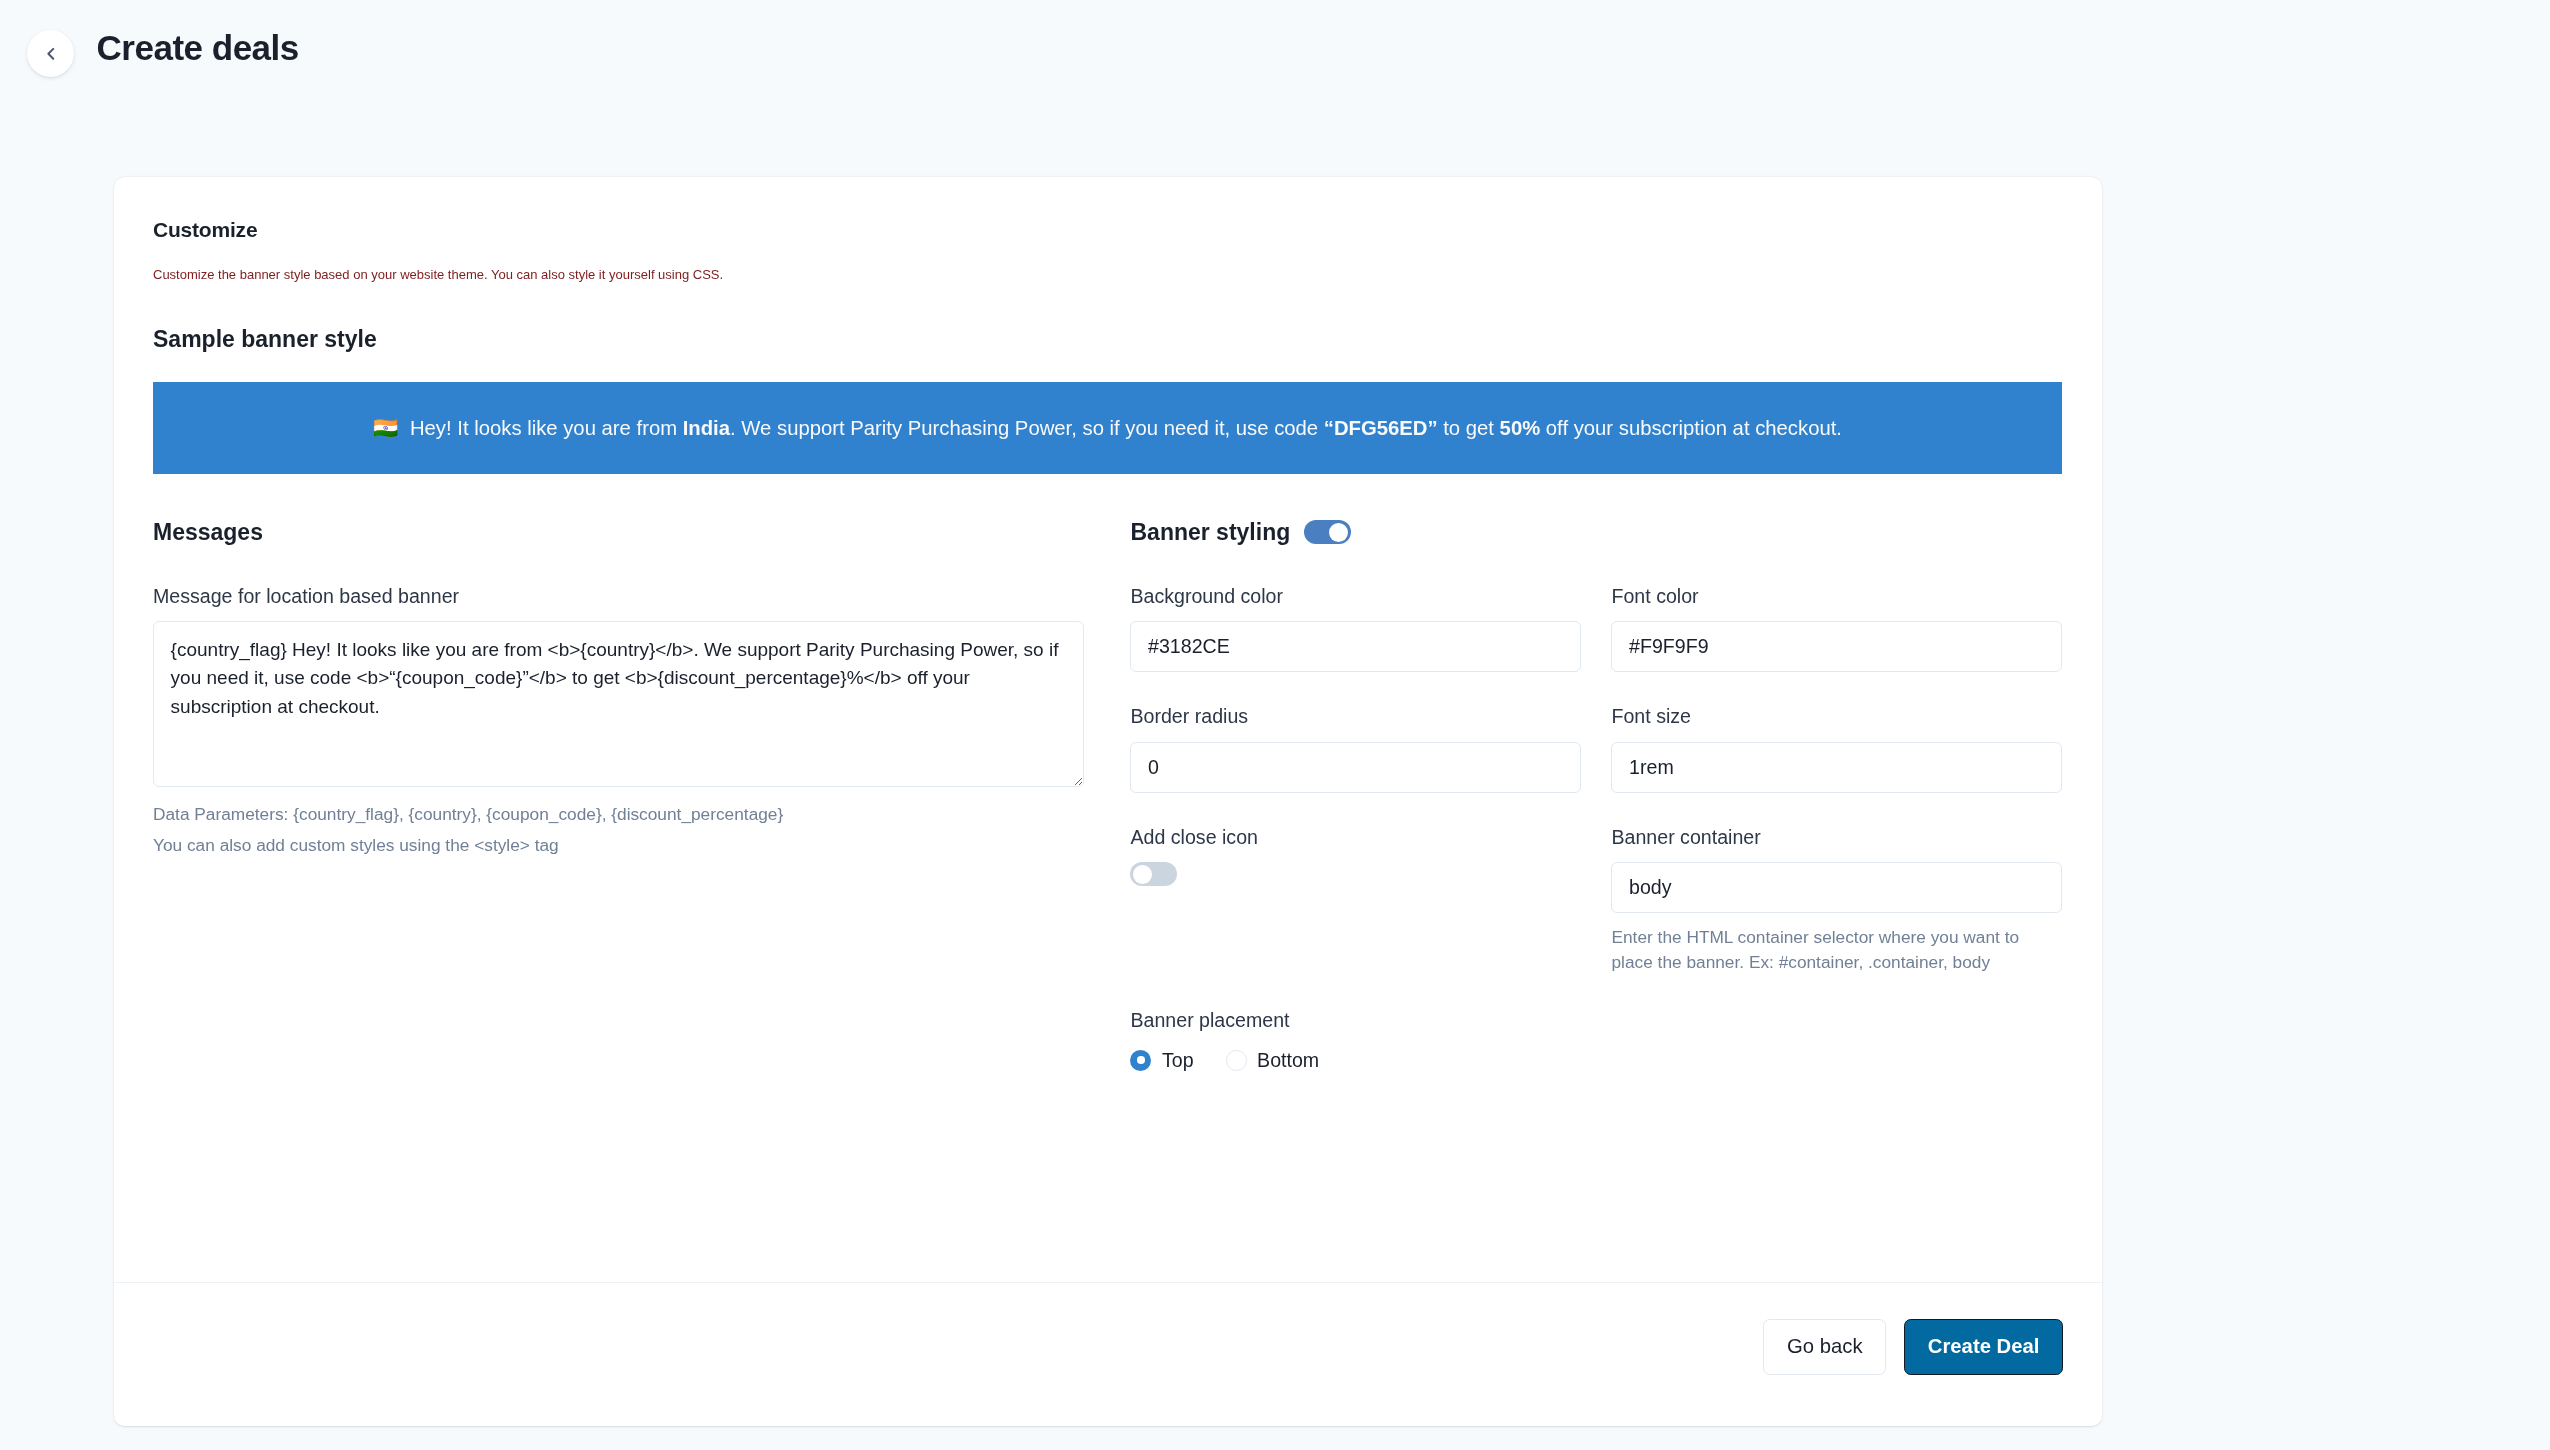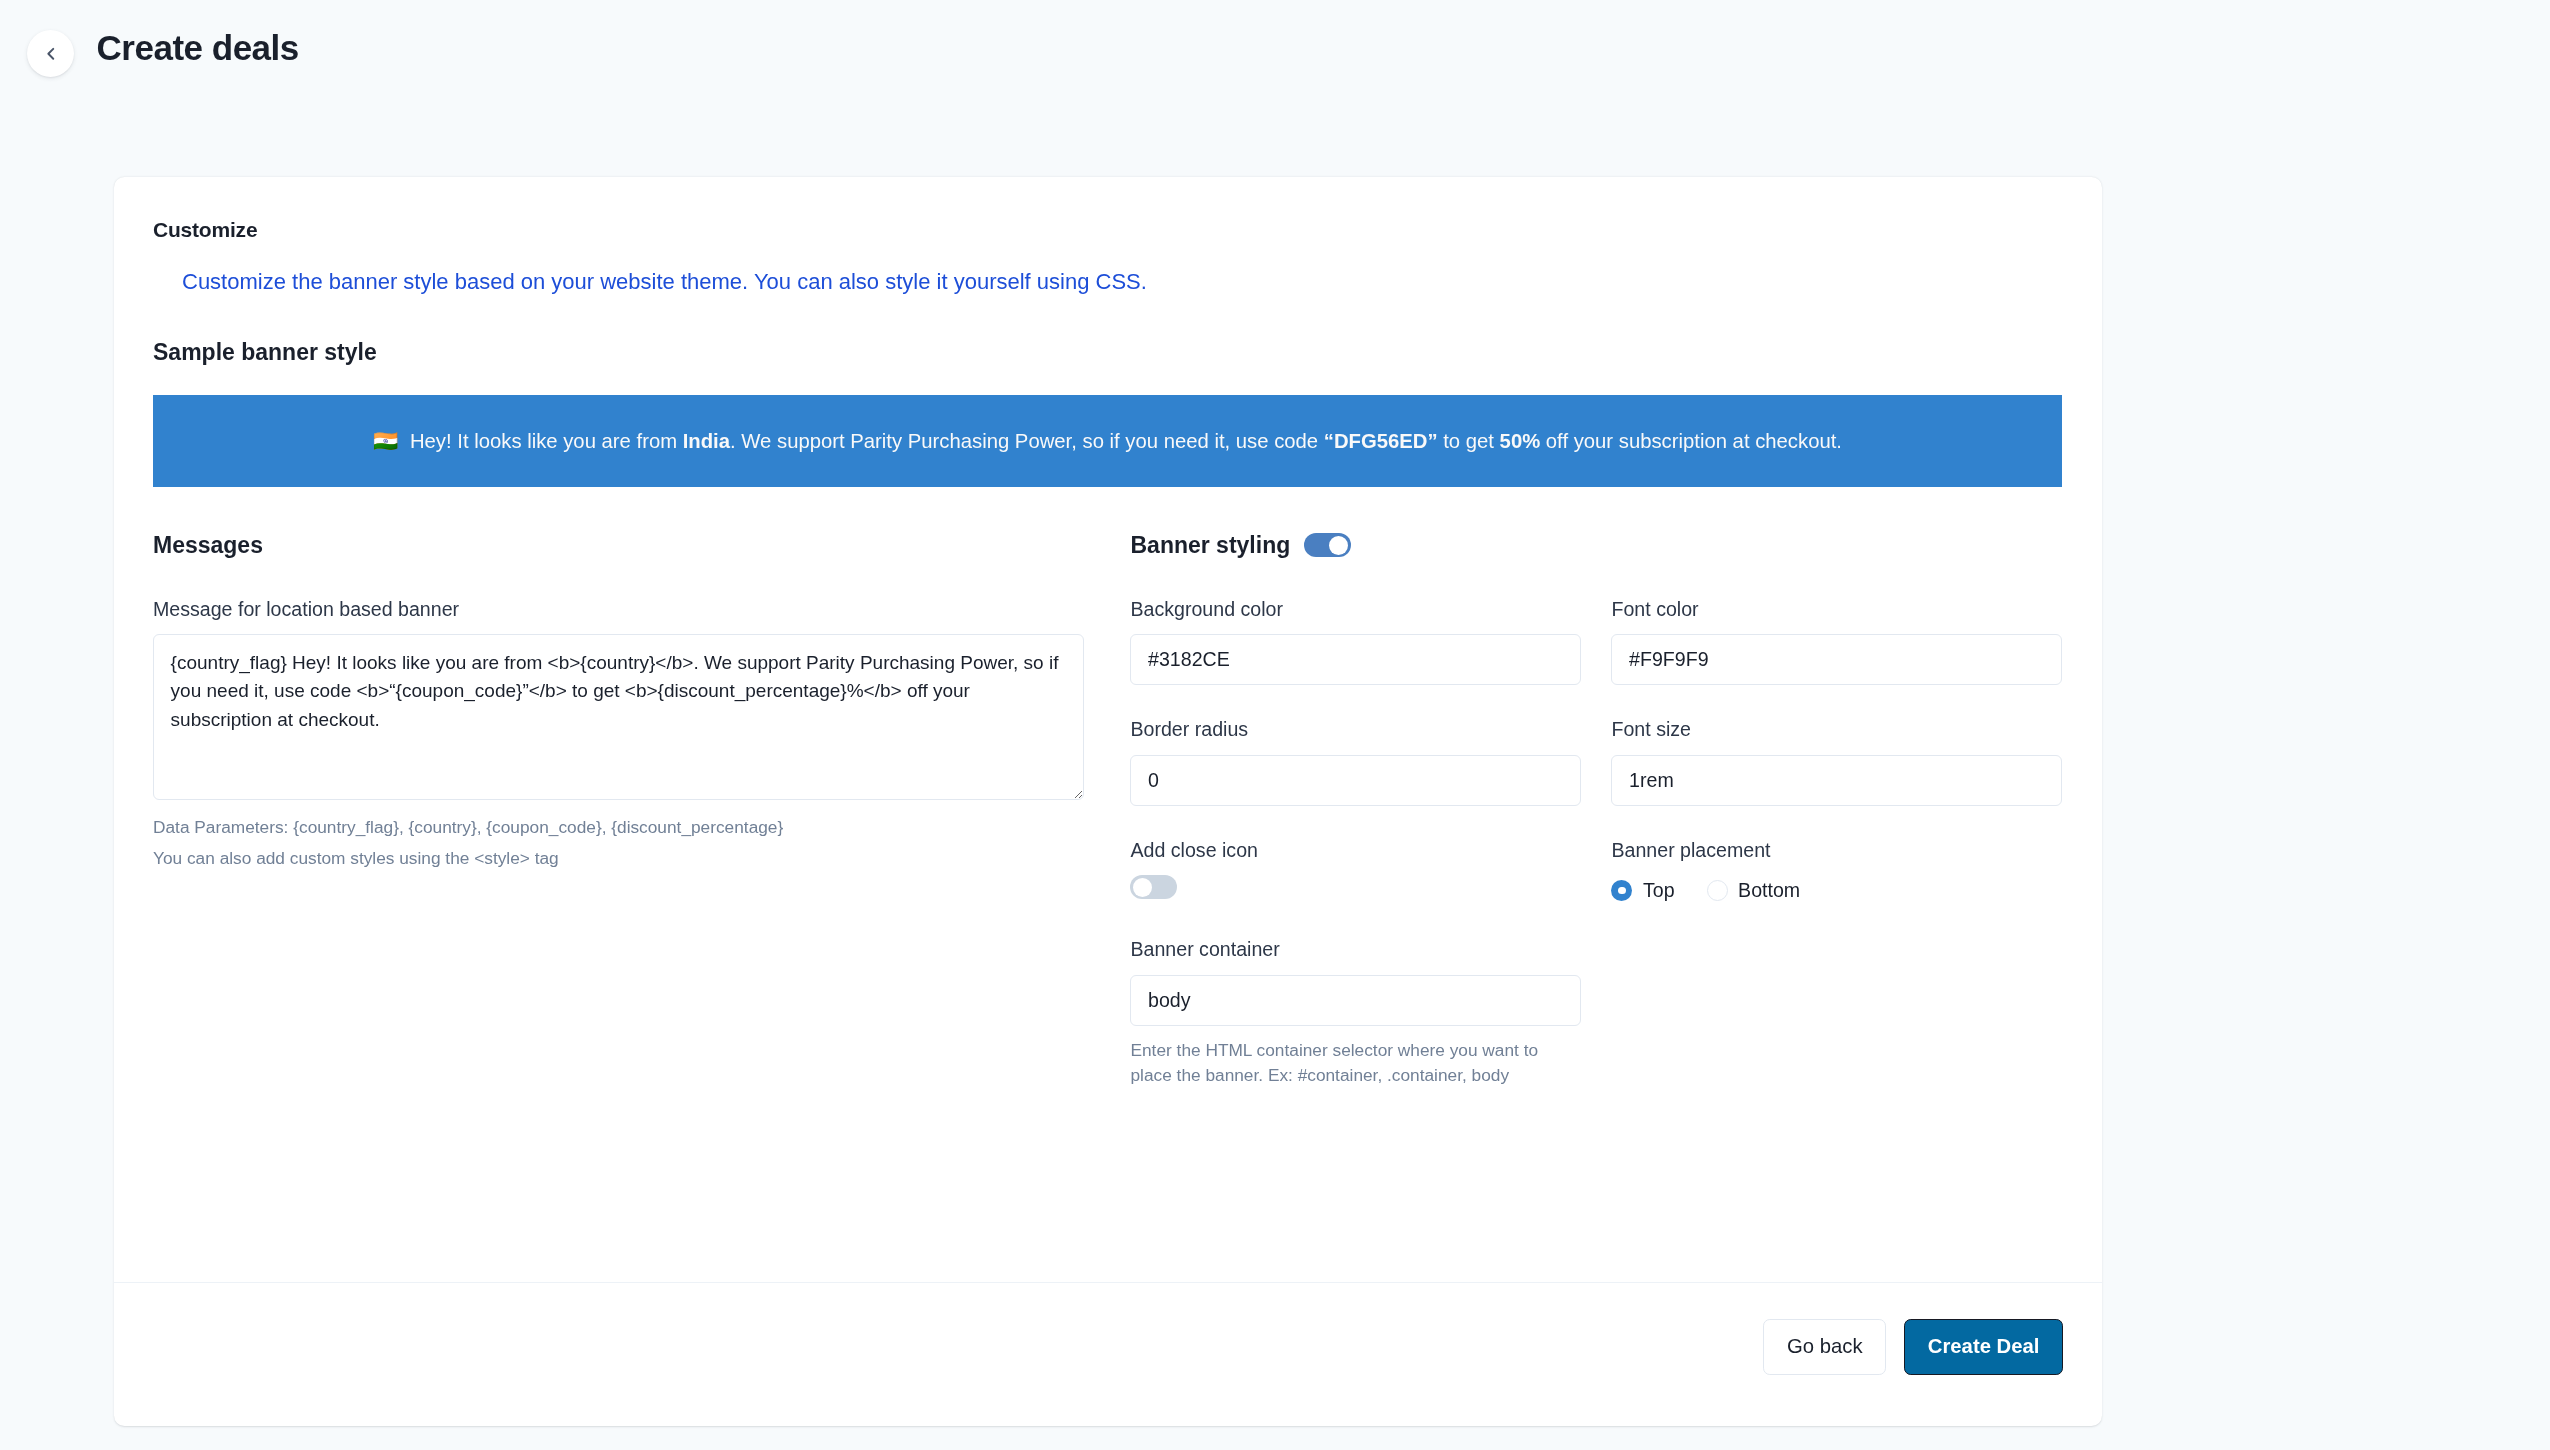--- a/index.html
+++ b/index.html
@@ -61,24 +61,23 @@
   }
 
   .section-title {
     font-size: 21px;
     font-weight: bold;
     color: #1a202c;
     letter-spacing: -0.2px;
   }
   .section-desc {
     margin-top: 24px;
-    font-size: 22px;
-    color: #1d4ed8;
+    font-size: 13px;
+    color: #7f1d1d;
     line-height: 1.45;
-    margin-left: 29px;
   }
   .subsection-title {
     margin-top: 41px;
     font-size: 23px;
     font-weight: bold;
     color: #1a202c;
   }
 
   
   .sample-banner {
@@ -331,42 +330,42 @@
           <div class="cell">
             <div class="field-label">Font size</div>
             <input class="text-input" value="1rem" style="">
           </div>
 
           <div class="cell">
             <div class="field-label">Add close icon</div>
             <span class="toggle off">
               <span class="knob"></span>
             </span>
+          </div>
+
+          <div class="cell">
+            <div class="field-label">Banner container</div>
+            <input class="text-input" value="body" style="">
+            <div class="help-text" style="width:451px">Enter the HTML container selector where you want to place the banner. Ex: #container, .container, body</div>
           </div>
 
           <div class="cell">
             <div class="field-label">Banner placement</div>
             <div class="radio-row">
               <span class="radio-opt">
                 <span class="radio-dot checked"></span>
                 <span class="radio-label">Top</span>
               </span>
               <span class="radio-opt">
                 <span class="radio-dot unchecked"></span>
                 <span class="radio-label">Bottom</span>
               </span>
             </div>
           </div>
 
-          <div class="cell">
-            <div class="field-label">Banner container</div>
-            <input class="text-input" value="body" style="">
-            <div class="help-text" style="width:451px">Enter the HTML container selector where you want to place the banner. Ex: #container, .container, body</div>
-          </div>
-
         </div>
       </div>
     </div>
   </div>
 
   <div class="card-footer">
     <button class="btn btn-secondary">Go back</button>
     <button class="btn btn-primary">Create Deal</button>
   </div>
 </div>

